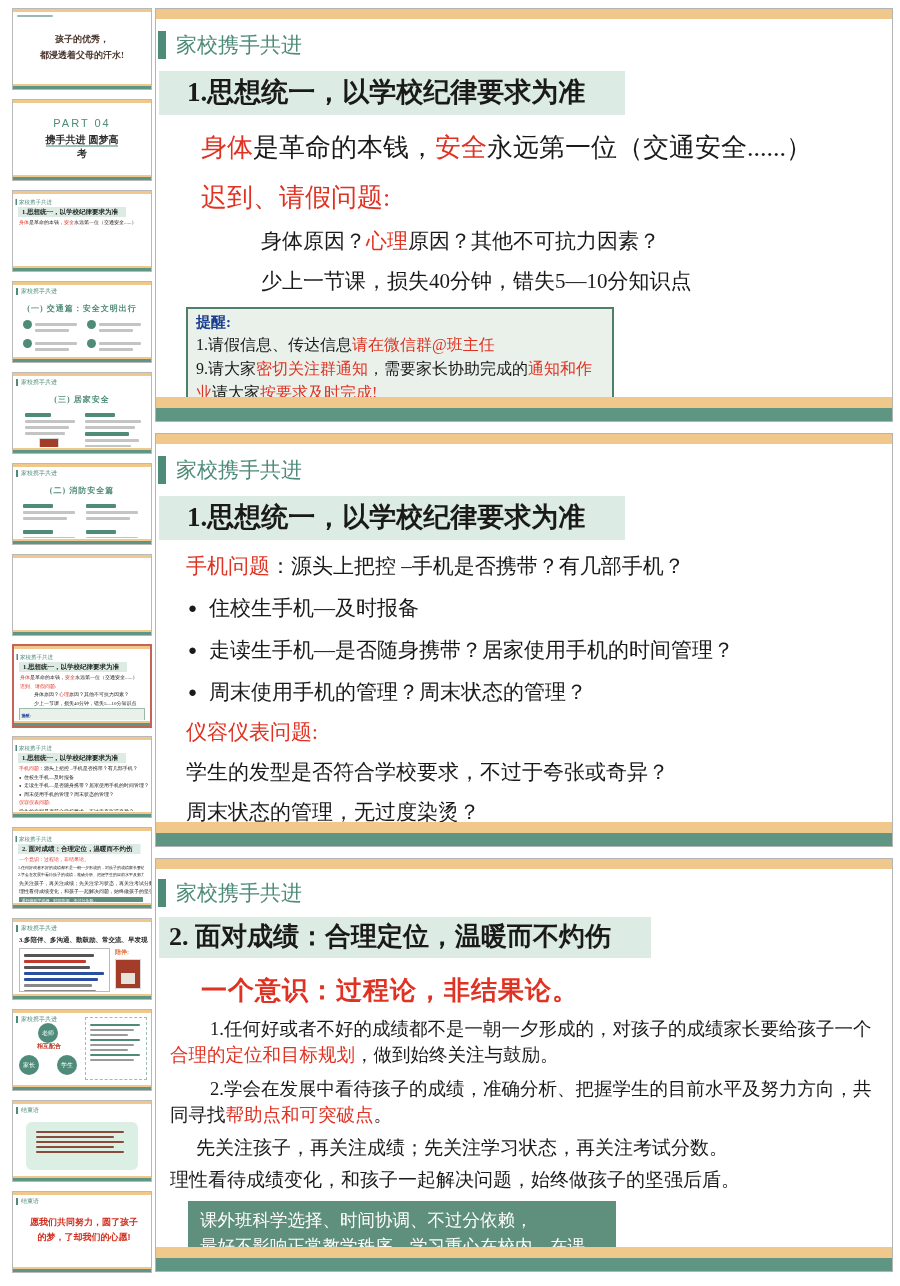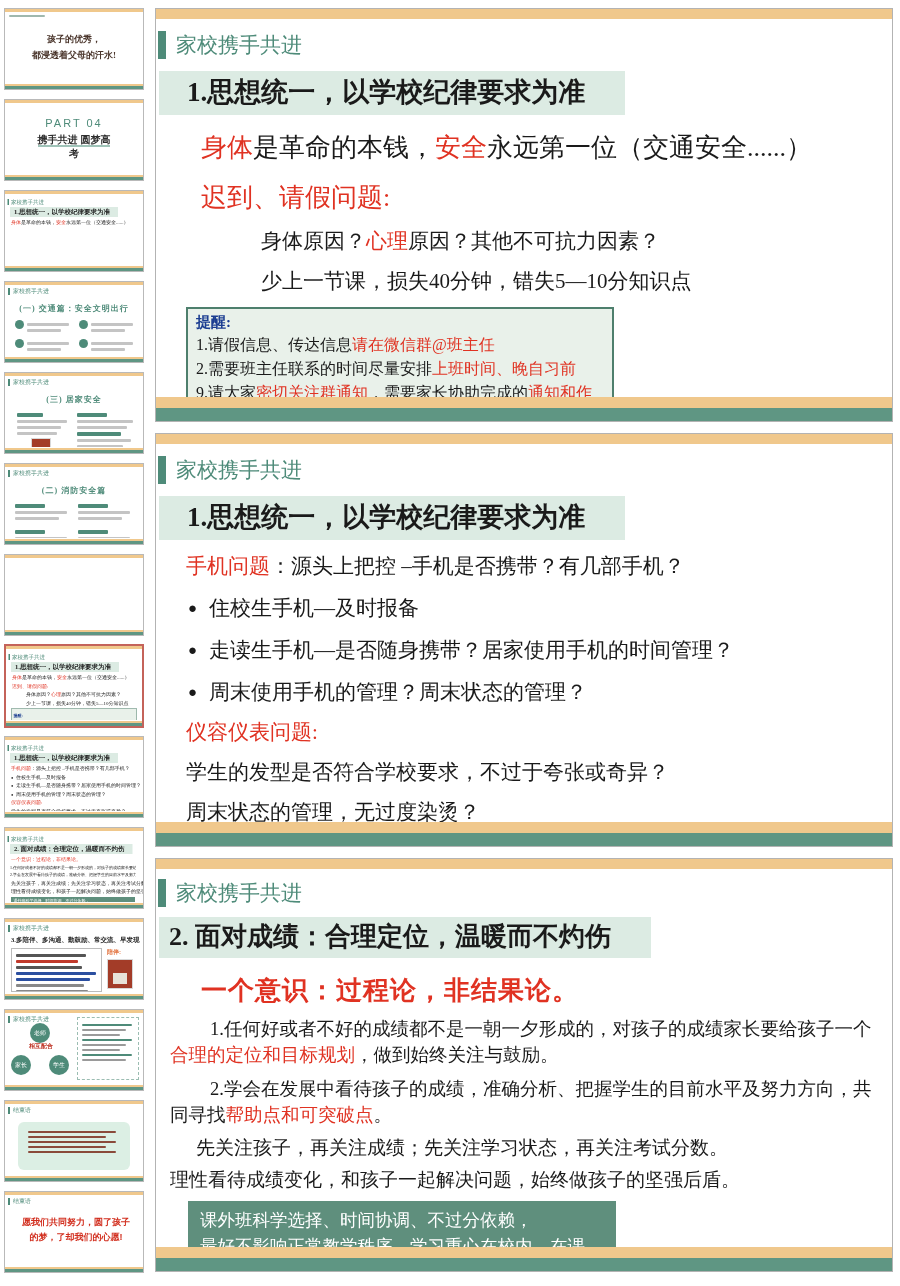--- a/index.html
+++ b/index.html
@@ -8,21 +8,21 @@
     --gbox:#5f8f7d; --sel:#c4635a;
   }
   *{box-sizing:border-box}
   html,body{margin:0;padding:0}
   body{width:900px;height:1286px;background:#ffffff;position:relative;overflow:hidden;
        font-family:"Liberation Sans",sans-serif;color:#1a1a1a}
 
   
   .sidebar{position:absolute;left:0;top:0;width:153px;height:1286px;padding:8px 0 0 4px}
   .thumb{position:relative;width:140px;height:82px;border:1px solid #b9b9b9;background:#fff;
-         margin:0 0 9px 0;overflow:hidden;cursor:pointer}
+         margin:0 0 9px 8px;overflow:hidden;cursor:pointer}
   .thumb.sel{border:2px solid var(--sel);margin-top:-1px;margin-bottom:8px;height:84px}
   .t-top{height:3px;background:var(--tan)}
   .t-body{position:relative;height:71px;overflow:hidden}
   .t-bot-tan{position:absolute;bottom:3px;left:0;right:0;height:2px;background:var(--tan)}
   .t-bot-green{position:absolute;bottom:0;left:0;right:0;height:3px;background:var(--bgreen)}
   .skel{height:3px;background:#c4c4c4;border-radius:1px;margin:3px 0}
   .m-head-sm{font-size:6px;color:var(--green);border-left:2px solid var(--green);
              padding-left:3px;margin:3px 0 0 3px;line-height:1.1;white-space:nowrap}
   .g-title{font-size:8px;color:var(--green);text-align:center;margin-top:8px;font-weight:bold;
            letter-spacing:1px;white-space:nowrap;font-family:"Liberation Serif",serif}
@@ -376,21 +376,20 @@
       <div class="bar-tan-top"></div>
       <div class="s-header">家校携手共进</div>
       <div><div class="s-title">1.思想统一，以学校纪律要求为准</div></div>
       <div class="b-lead"><span class="red">身体</span><span>是革命的本钱，</span><span class="red">安全</span><span>永远第一位（交通安全......）</span></div>
       <div class="b-lead"><span class="red">迟到、请假问题:</span></div>
       <div class="b-indent"><span>身体原因？</span><span class="red">心理</span><span>原因？其他不可抗力因素？</span></div>
       <div class="b-indent"><span>少上一节课，损失40分钟，错失5—10分知识点</span></div>
       <div class="rem">
         <div class="rem-label">提醒:</div>
         <div class="rem-item"><span>1.请假信息、传达信息</span><span class="red">请在微信群@班主任</span></div>
-        <div class="rem-item"><span>2.需要班主任联系的时间尽量安排</span><span class="red">上班时间、晚自习前</span></div>
         <div class="rem-item"><span>9.请大家</span><span class="red">密切关注群通知</span><span>，需要家长协助完成的</span><span class="red">通知和作业</span><span>请大家</span><span class="red">按要求及时完成!</span></div>
       </div>
       <div class="bar-bottom">
         <div class="bar-tan"></div>
         <div class="bar-green"></div>
       </div>
     </section>
     <section class="slide s2">
       <div class="bar-tan-top"></div>
       <div class="s-header">家校携手共进</div>

